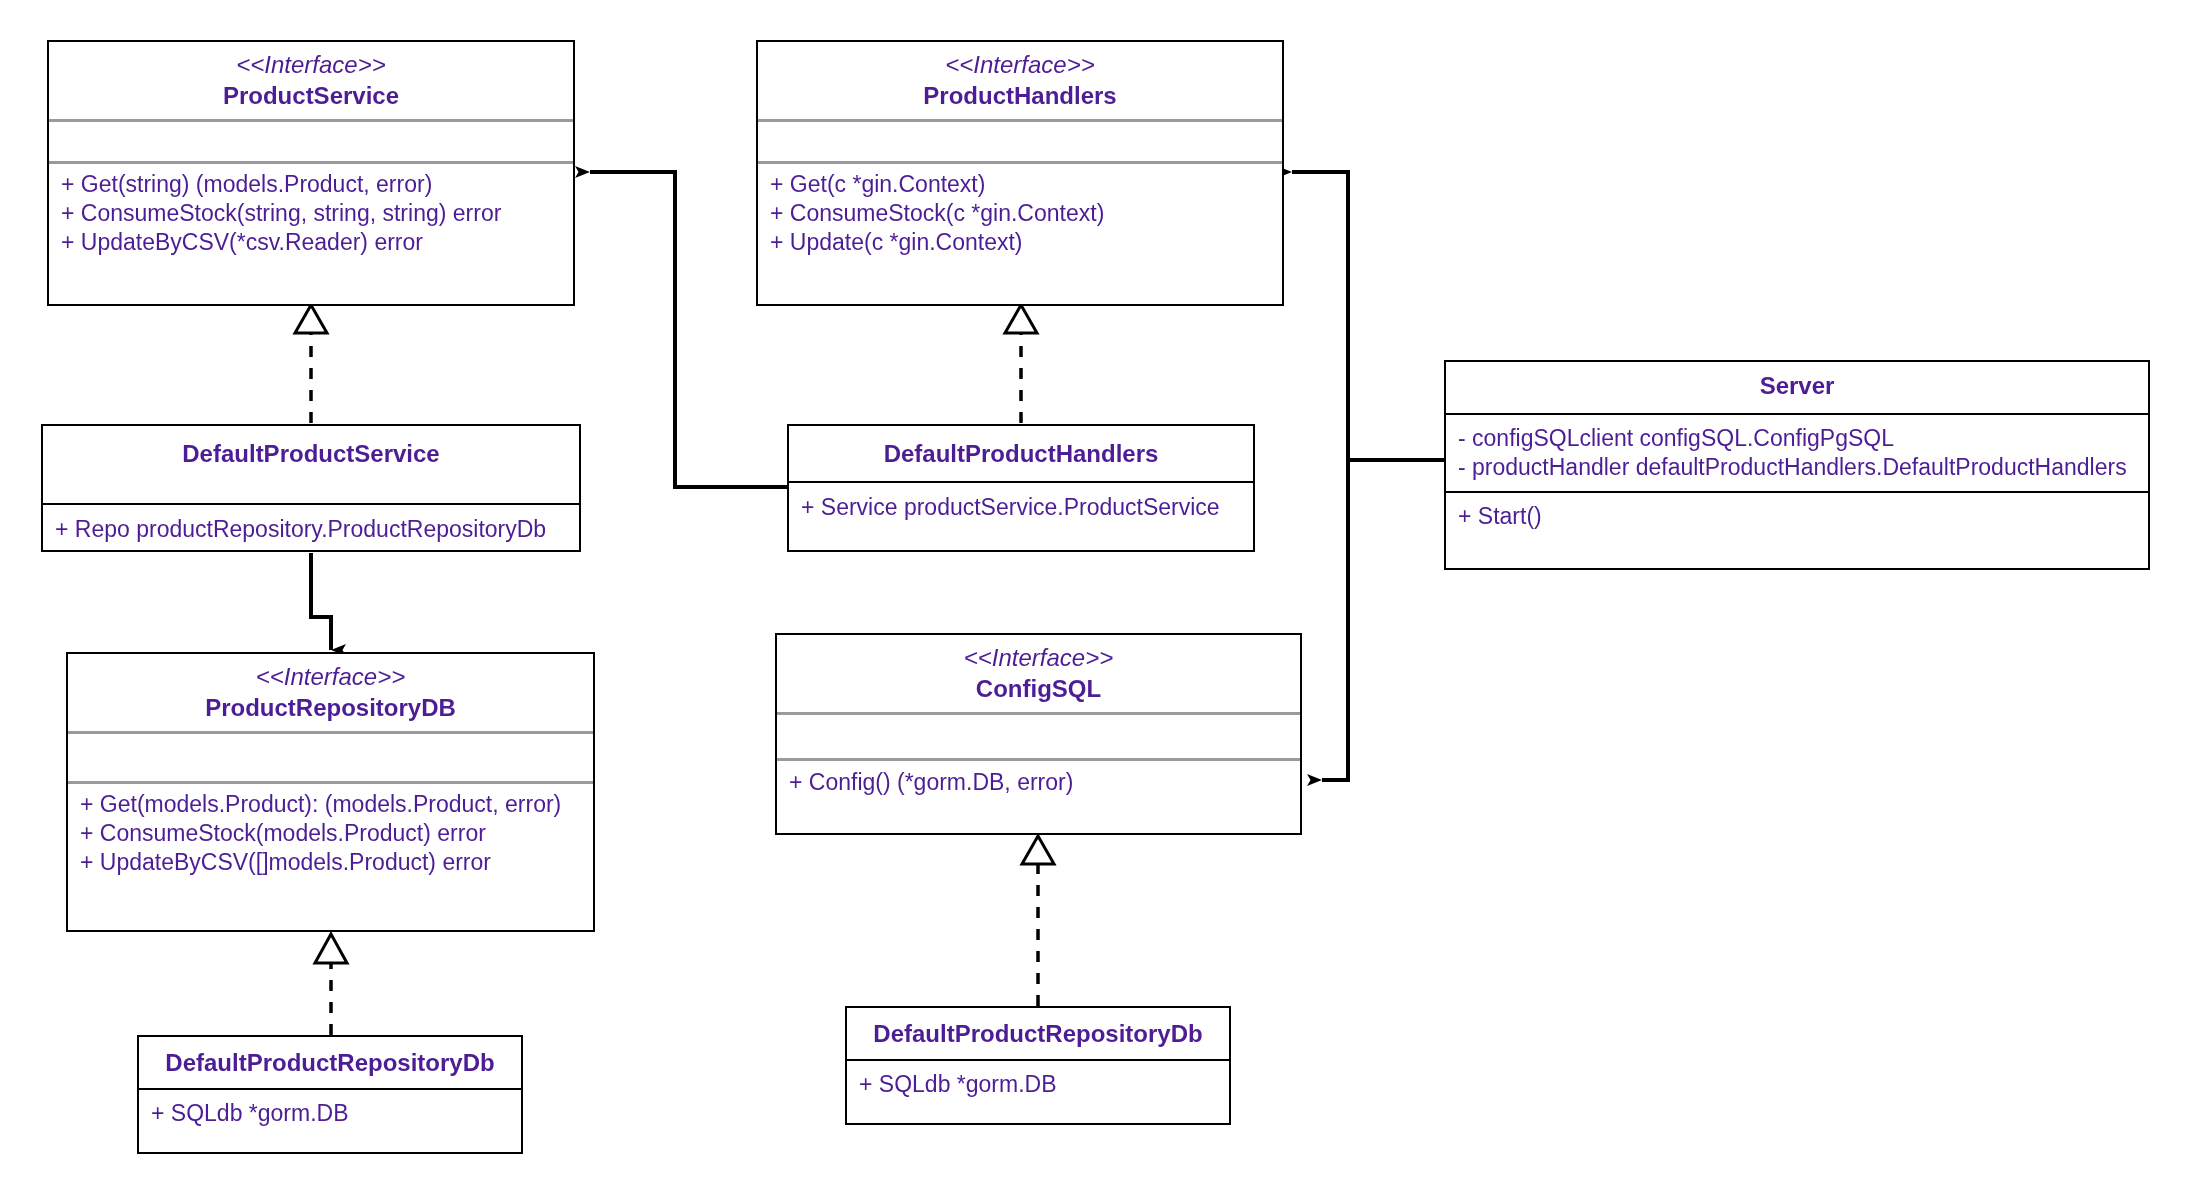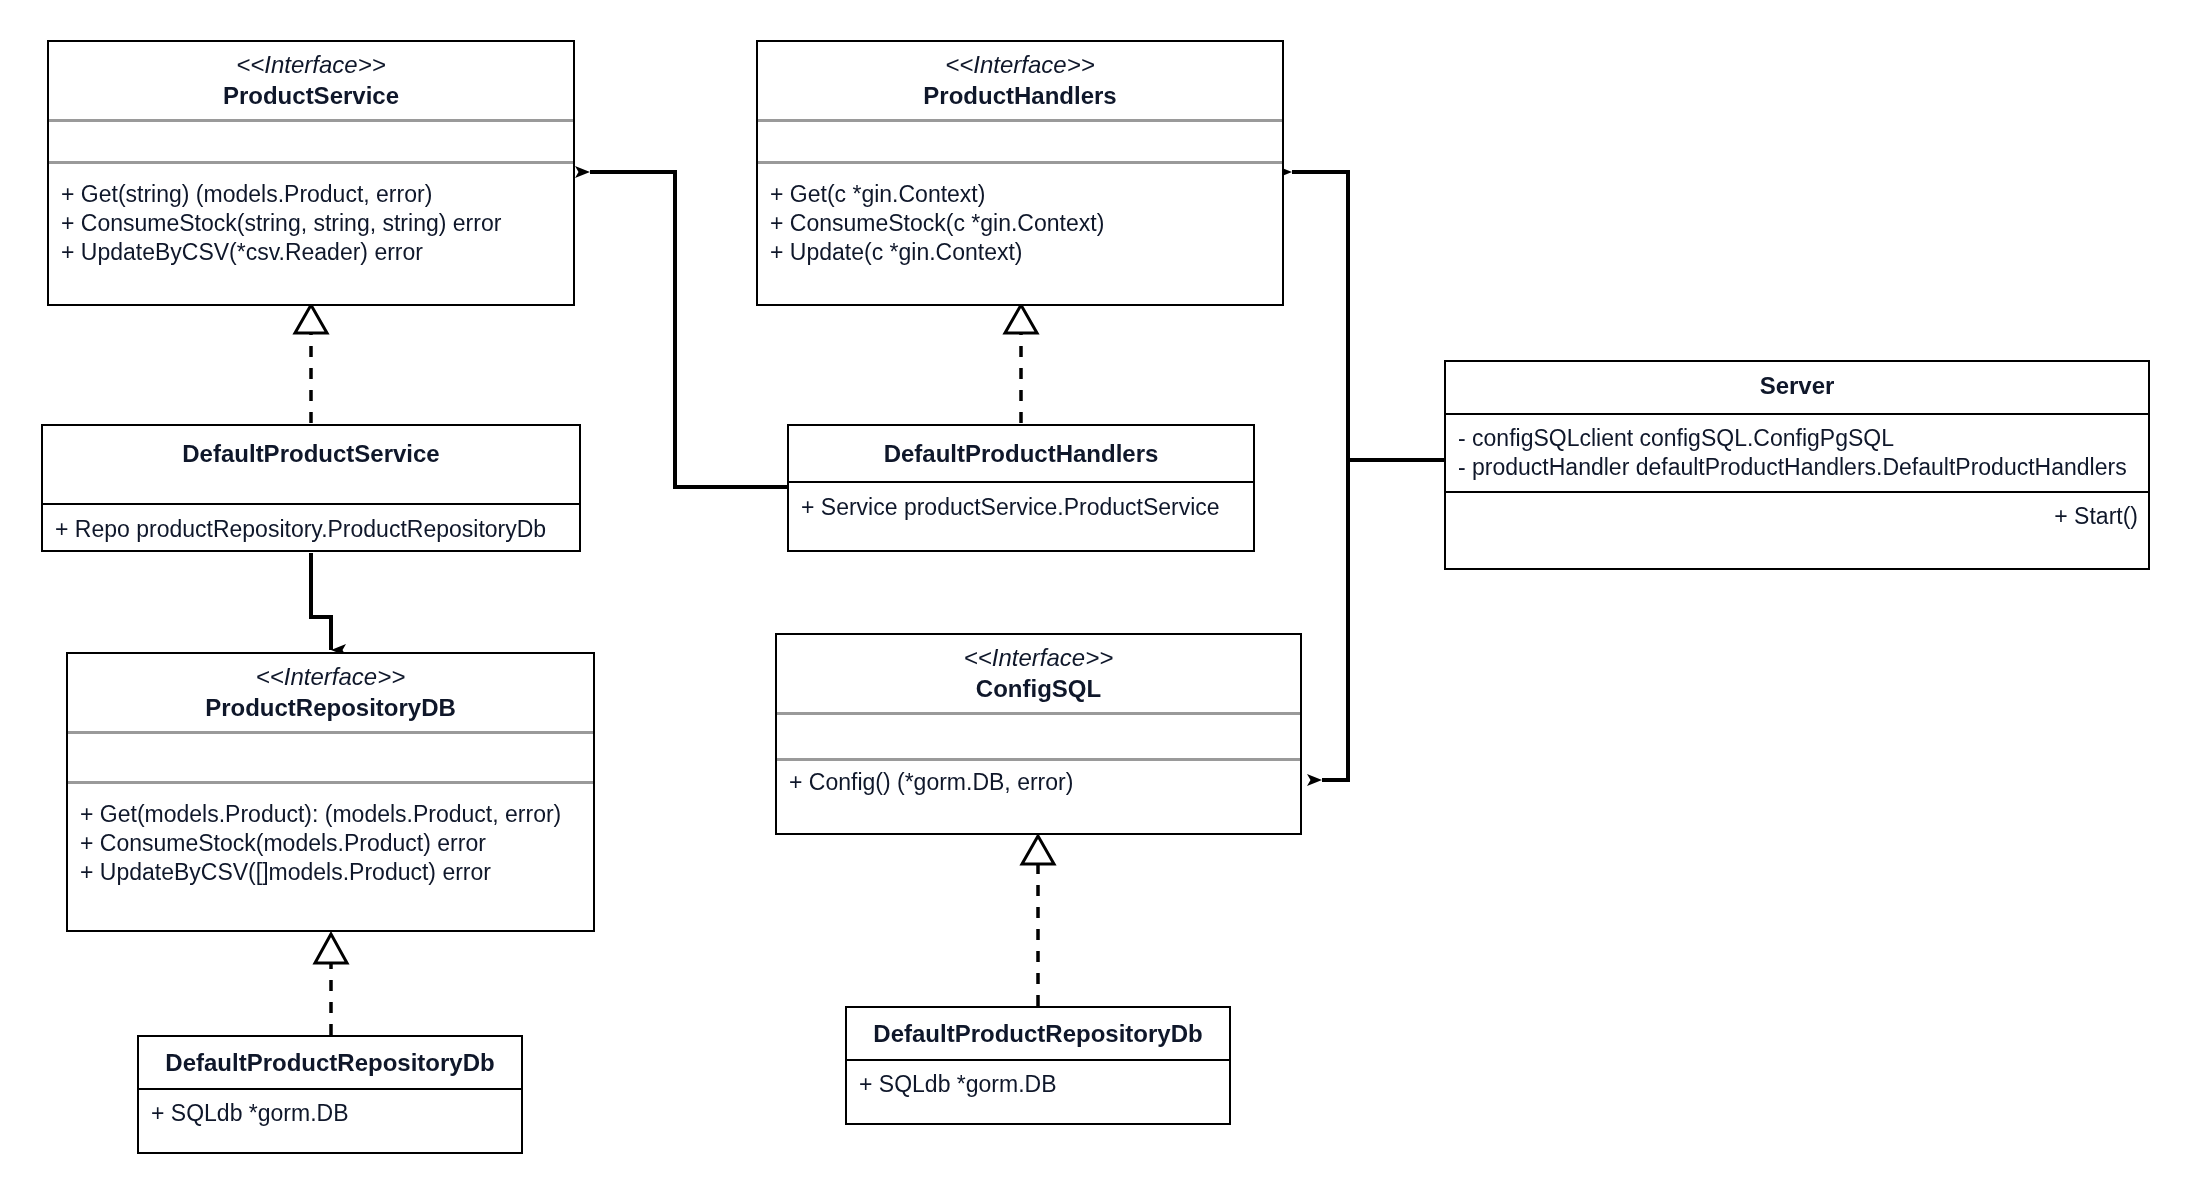--- a/index.html
+++ b/index.html
@@ -7,21 +7,21 @@
     padding: 0;
     background: #ffffff;
   }
   #canvas {
     position: relative;
     width: 2188px;
     height: 1184px;
     background: #ffffff;
     overflow: hidden;
     font-family: "Liberation Sans", sans-serif;
-    color: #0f172a;
+    color: #4c1d95;
   }
   svg.edges {
     position: absolute;
     left: 0;
     top: 0;
     width: 2188px;
     height: 1184px;
     pointer-events: none;
   }
 
@@ -65,21 +65,21 @@
   }
   .cls-name {
     font-weight: bold;
     font-size: 24px;
     line-height: 31px;
     white-space: nowrap;
   }
 
   
   .members {
-    padding: 16px 10px 6px 12px;
+    padding: 6px 10px 6px 12px;
   }
   .member {
     font-size: 23px;
     line-height: 29px;
     white-space: nowrap;
   }
   .empty-comp { }
 </style>
 </head>
 <body>
@@ -178,21 +178,21 @@
   </div>
 
   <div class="uml-box" style="left:1444px; top:360px; width:706px; height:210px;">
     <div class="compartment head" style="padding-bottom:12px;">
       <div class="cls-name">Server</div>
     </div>
     <div class="compartment members sep-black" style="padding-top:9px; padding-bottom:9px;">
       <div class="member">- configSQLclient configSQL.ConfigPgSQL</div>
       <div class="member">- productHandler  defaultProductHandlers.DefaultProductHandlers</div>
     </div>
-    <div class="compartment members sep-black" style="padding-top:9px;text-align:right;">
+    <div class="compartment members sep-black" style="padding-top:9px;">
       <div class="member">+ Start()</div>
     </div>
   </div>
 
   <div class="uml-box" style="left:66px; top:652px; width:529px; height:280px;">
     <div class="compartment head">
       <div class="stereotype">&lt;&lt;Interface&gt;&gt;</div>
       <div class="cls-name">ProductRepositoryDB</div>
     </div>
     <div class="compartment members sep-gray empty-comp" style="height:50px;"></div>

